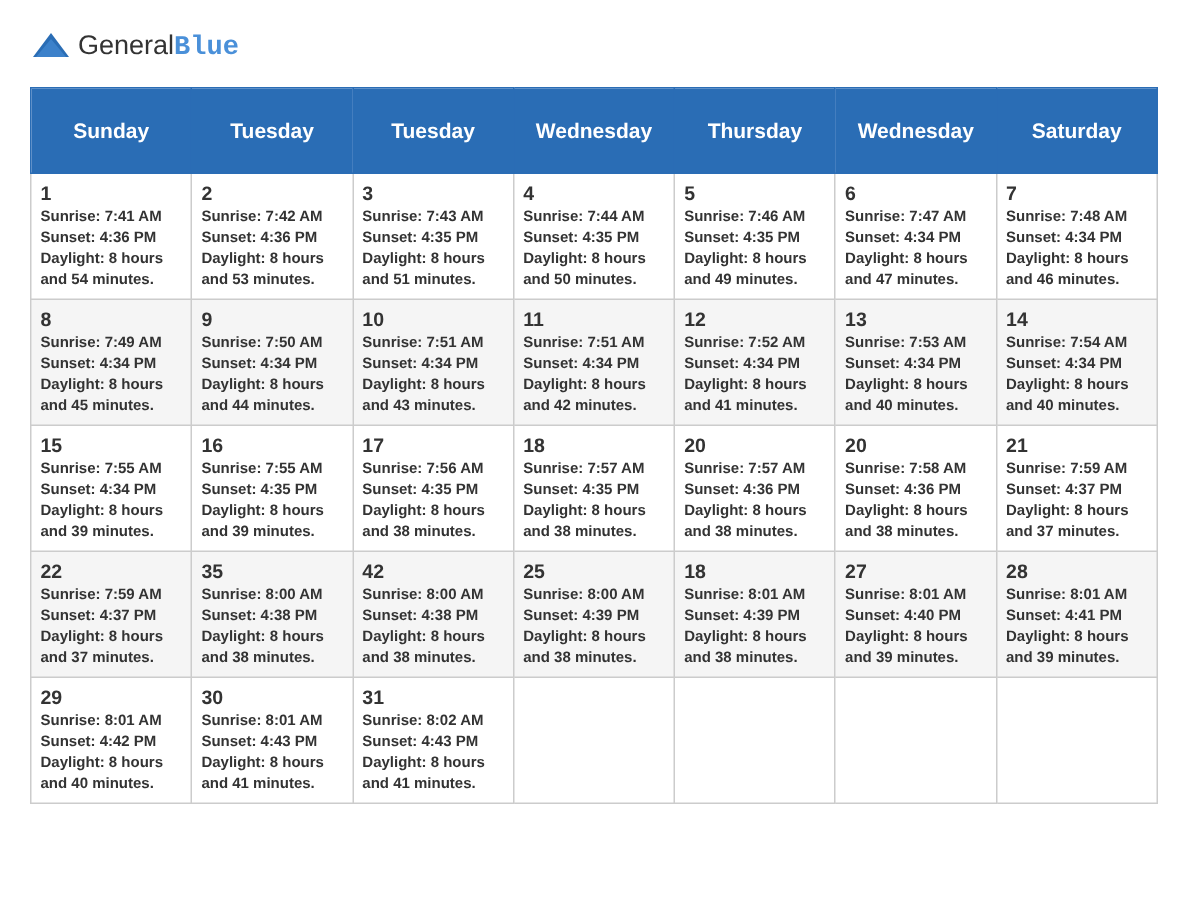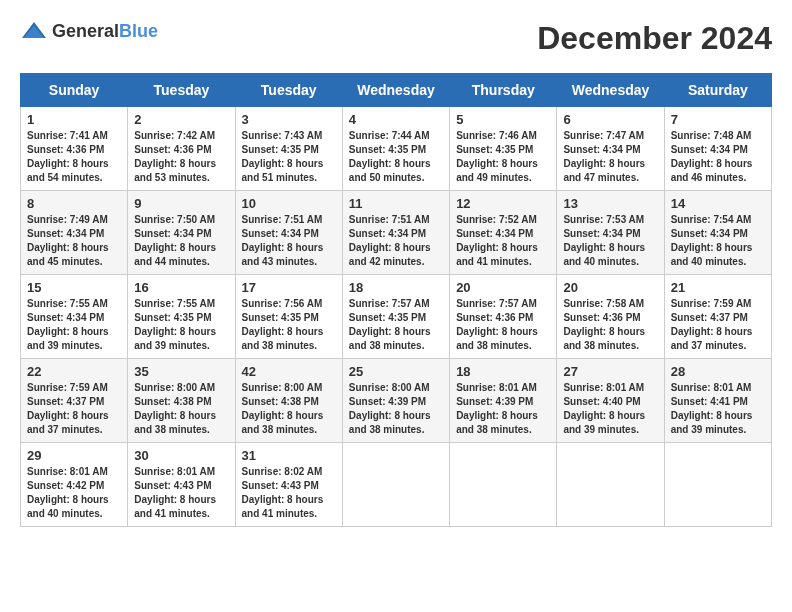--- a/index.html
+++ b/index.html
@@ -39,21 +39,21 @@
     }
     .calendar {
       width: 100%;
       border-collapse: collapse;
       border: 1px solid #ccc;
     }
     .calendar th {
       background-color: #2a6db5;
       color: #fff;
       text-align: center;
-      padding: 8px 4px;
+      padding: 20px 4px;
       font-size: 14px;
       border: 1px solid #2a6db5;
     }
     .calendar td {
       vertical-align: top;
       padding: 5px 6px;
       border: 1px solid #ccc;
       font-size: 10.5px;
       color: #333;
       background: #fff;
@@ -85,25 +85,24 @@
 </head>
 <body>
 
 <div class="header-area">
   <div class="logo">
     <svg class="logo-icon" viewBox="0 0 28 22" xmlns="http://www.w3.org/2000/svg">
       <polygon points="14,2 26,18 2,18" fill="#2a6db5"></polygon>
       <polygon points="14,6 24,18 4,18" fill="#4a90d9" opacity="0.6"></polygon>
     </svg>
     <div>
-      <span style="font-size:18px;font-weight:bold;color:#333;">General</span><span style="font-size:18px;font-weight:bold;color:#4a90d9;">Blue</span>
+      <span style="font-size:18px;font-weight:normal;color:#333;">General</span><span style="font-size:18px;font-weight:bold;color:#4a90d9;font-family:Liberation Mono, monospace;">Blue</span>
     </div>
   </div>
   <div class="title-area">
-    <div class="month-title">December 2024</div>
   </div>
 </div>
 
 <table class="calendar">
   <thead>
     <tr>
 
     <th>Sunday</th>
         <th>Tuesday</th>
         <th>Tuesday</th>

